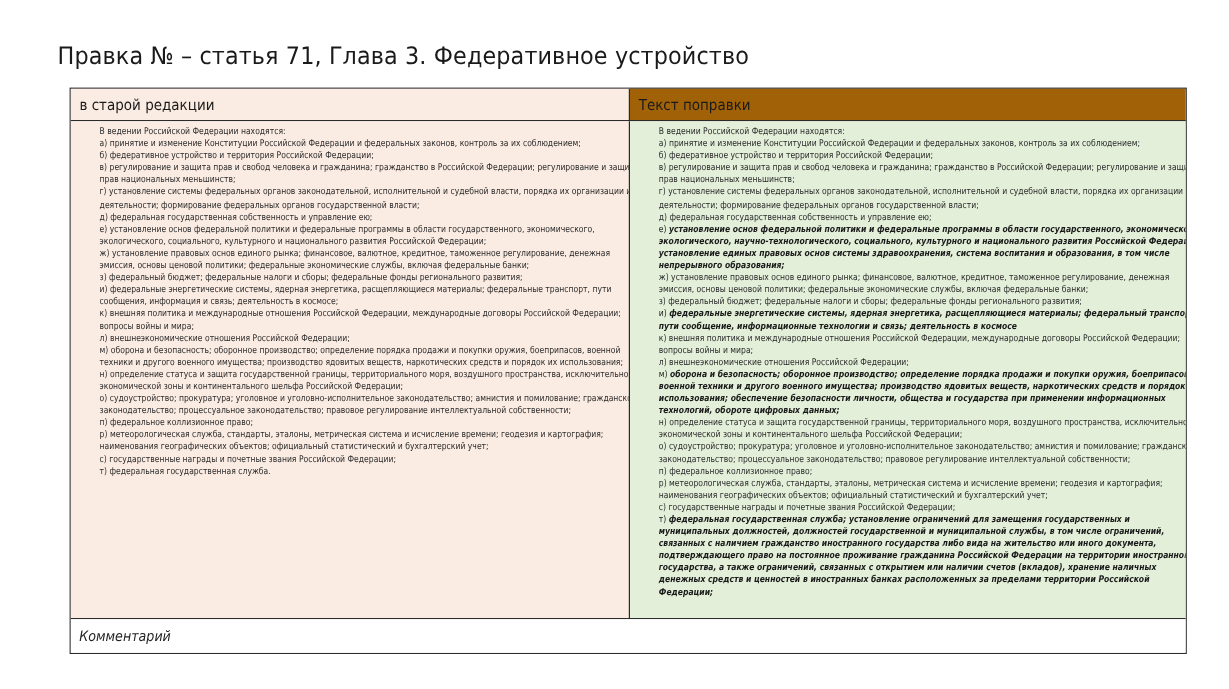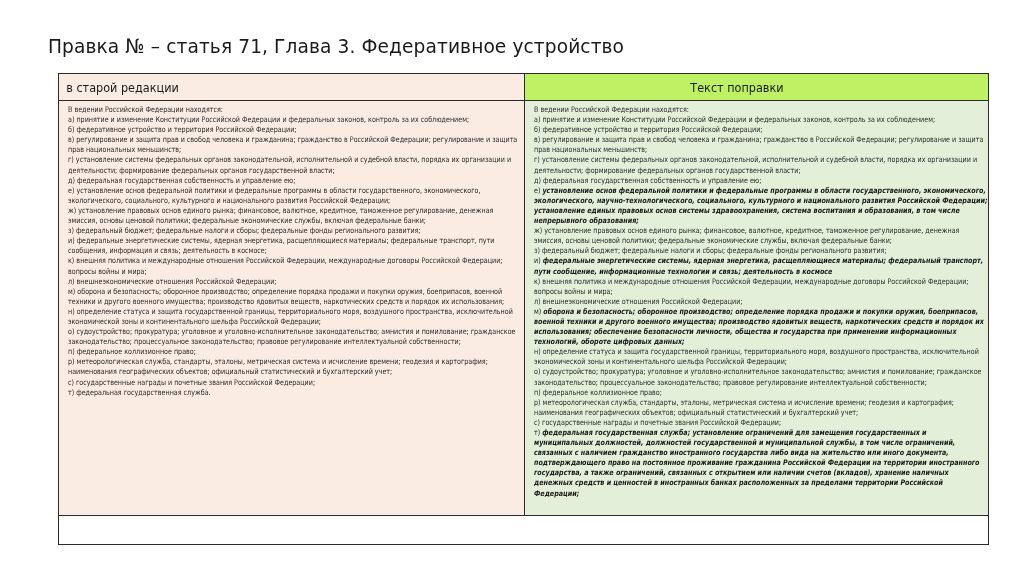--- a/index.html
+++ b/index.html
@@ -16,31 +16,31 @@
     }
     .table {
       position: absolute; left: 58px; top: 73px; width: 931px; height: 472px;
       border: 1.5px solid #2b2b2b; box-sizing: border-box;
       display: grid;
       grid-template-columns: 466px 1fr;
       grid-template-rows: 27px 415px 1fr;
     }
     .cell { box-sizing: border-box; overflow: hidden; }
     .hdr-left { background: #fbece3; border-right: 1.5px solid #2b2b2b; border-bottom: 1.5px solid #2b2b2b; }
-    .hdr-right { background: #bef264; border-bottom: 1.5px solid #2b2b2b; text-align: center; }
+    .hdr-right { background: #a16207; border-bottom: 1.5px solid #2b2b2b; }
     .body-left { background: #fbece3; border-right: 1.5px solid #2b2b2b; border-bottom: 1.5px solid #2b2b2b; }
     .body-right { background: #e3efd9; border-bottom: 1.5px solid #2b2b2b; }
     .comment { grid-column: 1 / span 2; background: #ffffff; }
     .hdr-text {
       display: block; padding: 6px 0 0 8px; font-size: 12.5px; color: #1a1a1a;
       font-family: "DejaVu Sans", sans-serif;
       transform: scaleX(0.9); transform-origin: left top; white-space: nowrap;
     }
     .body-text {
-      padding: 4px 0 0 9px; font-size: 7.6px; line-height: 10.1px; color: #2a2a2a;
+      padding: 4px 0 0 24px; font-size: 7.6px; line-height: 10.1px; color: #2a2a2a;
       font-family: "DejaVu Sans", sans-serif;
     }
     .body-text .scale { transform: scaleX(0.84); transform-origin: left top; width: 540px; }
     .item { display: block; }
     .item.em { font-weight: bold; font-style: italic; color: #1a1a1a; }
     .item .lbl { font-weight: normal; font-style: normal; }
     .comment-text {
       display: block; padding: 7px 0 0 8px; font-size: 12px; font-style: italic; color: #222;
       font-family: "DejaVu Sans", sans-serif;
       transform: scaleX(0.88); transform-origin: left top; white-space: nowrap;
@@ -104,13 +104,16 @@
           <span class="item"><span class="lbl">н) </span><span>определение статуса и защита государственной границы, территориального моря, воздушного пространства, исключительной экономической зоны и континентального шельфа Российской Федерации;</span></span>
           <span class="item"><span class="lbl">о) </span><span>судоустройство; прокуратура; уголовное и уголовно-исполнительное законодательство; амнистия и помилование; гражданское законодательство; процессуальное законодательство; правовое регулирование интеллектуальной собственности;</span></span>
           <span class="item"><span class="lbl">п) </span><span>федеральное коллизионное право;</span></span>
           <span class="item"><span class="lbl">р) </span><span>метеорологическая служба, стандарты, эталоны, метрическая система и исчисление времени; геодезия и картография; наименования географических объектов; официальный статистический и бухгалтерский учет;</span></span>
           <span class="item"><span class="lbl">с) </span><span>государственные награды и почетные звания Российской Федерации;</span></span>
           <span class="item em"><span class="lbl">т) </span><span>федеральная государственная служба; установление ограничений для замещения государственных и муниципальных должностей, должностей государственной и муниципальной службы, в том числе ограничений, связанных с наличием гражданство иностранного государства либо вида на жительство или иного документа, подтверждающего право на постоянное проживание гражданина Российской Федерации на территории иностранного государства, а также ограничений, связанных с открытием или наличии счетов (вкладов), хранение наличных денежных средств и ценностей в иностранных банках расположенных за пределами территории Российской Федерации;</span></span>
         </div>
     </div>
   </div>
 
+  <div class="cell comment">
+    <span class="comment-text">Комментарий</span>
+  </div>
 </div>
 
 </body></html>

